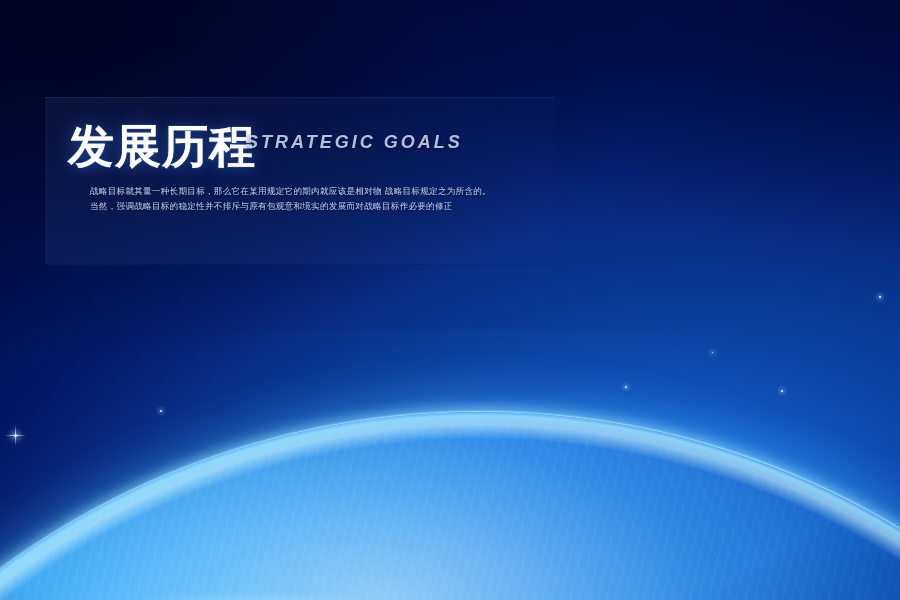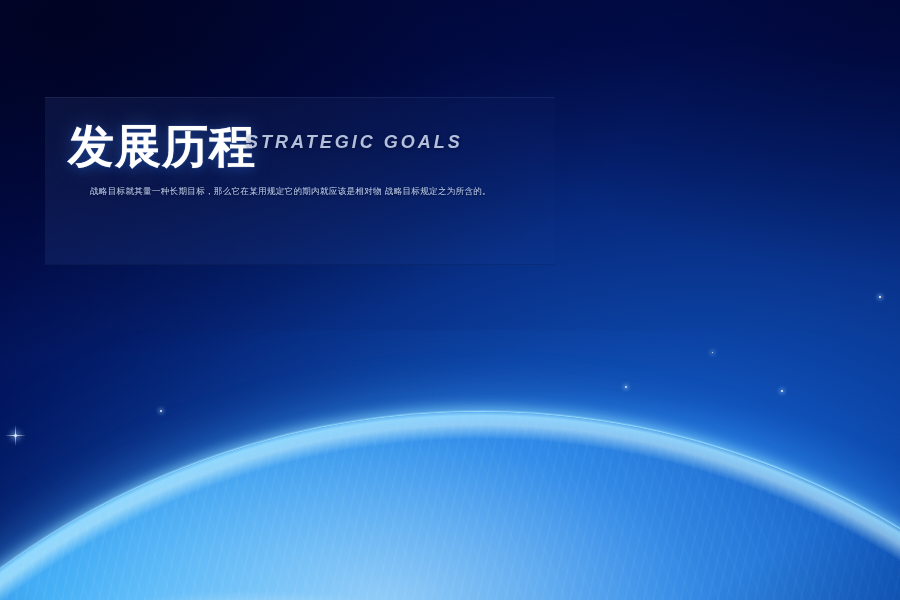--- a/index.html
+++ b/index.html
@@ -179,15 +179,16 @@
   </div>
 
   <div class="panel"></div>
 
   <div class="headline">
     <span class="cn-title">发展历程</span><span class="en-title">STRATEGIC GOALS</span>
   </div>
 
   <div class="body-copy">
     <p>战略目标就其量一种长期目标，那么它在某用规定它的期内就应该是相对物 战略目标规定之为所含的。</p>
+    <p>当然，强调战略目标的稳定性并不排斥与原有包观意和境实的发展而对战略目标作必要的修正</p>
   </div>
 
 </div>
 
 </body></html>

